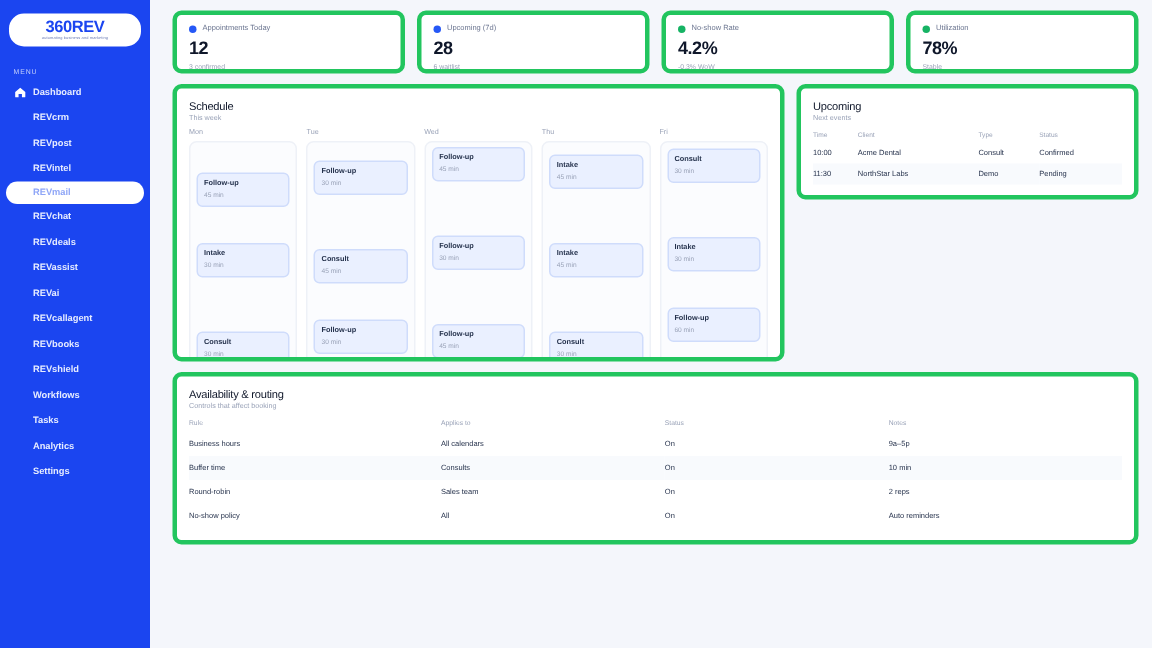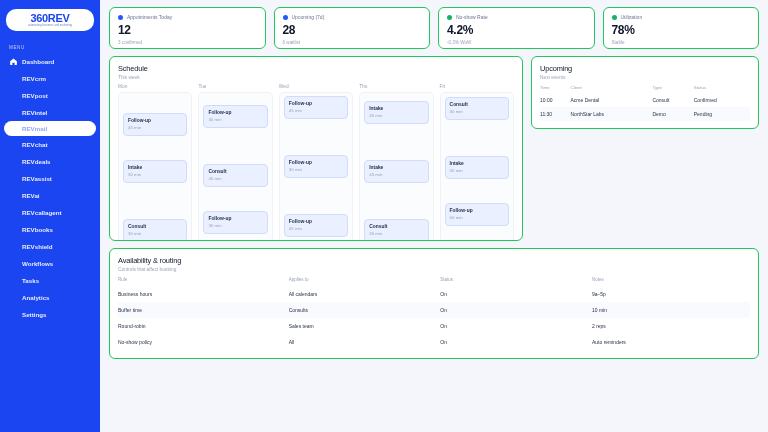--- a/index.html
+++ b/index.html
@@ -3,21 +3,21 @@
 <meta charset="utf-8">
 <style>
   * { box-sizing: border-box; margin: 0; padding: 0; }
   html, body { width: 768px; height: 432px; }
   body {
     font-family: "Liberation Sans", sans-serif;
     background: #f4f6fb;
     color: #0f172a;
     overflow: hidden;
   }
-  .app { display: flex; width: 768px; height: 432px; }
+  .app { display: flex; width: 768px; height: 432px; gap: 6px; }
 
   
   .sidebar {
     width: 100px;
     height: 432px;
     background: #1b45f0;
     flex: 0 0 100px;
     padding: 6px 0 0 0;
     position: relative;
   }
@@ -139,21 +139,21 @@
   .kpi-head { display: flex; align-items: center; gap: 4px; }
   .dot { width: 5px; height: 5px; border-radius: 50%; flex: 0 0 5px; }
   .kpi-label { font-size: 5px; color: #6b7590; white-space: nowrap; }
   .kpi-value { font-size: 12px; font-weight: bold; margin-top: 3px; letter-spacing: -0.3px; }
   .kpi-sub { font-size: 4.6px; color: #9aa3b8; margin-top: 3px; }
 
   
   .mid { display: flex; gap: 8px; align-items: flex-start; }
   .card {
     background: #ffffff;
-    border: 1px solid #22c55e;
+    border: 3px solid #22c55e;
     border-radius: 6px;
   }
   .card-title { font-size: 7.4px; font-weight: normal; letter-spacing: -0.15px; }
   .card-sub { font-size: 4.8px; color: #9aa3b8; margin-top: 2px; }
 
   .schedule { flex: 1; padding: 7px 8px 0 8px; height: 185px; overflow: hidden; }
   .sched-grid { display: grid; grid-template-columns: repeat(5, 1fr); gap: 6px; margin-top: 4px; }
   .day-head { font-size: 4.8px; color: #9aa3b8; margin-bottom: 3px; }
   .day-col {
     background: #fbfcfe;

